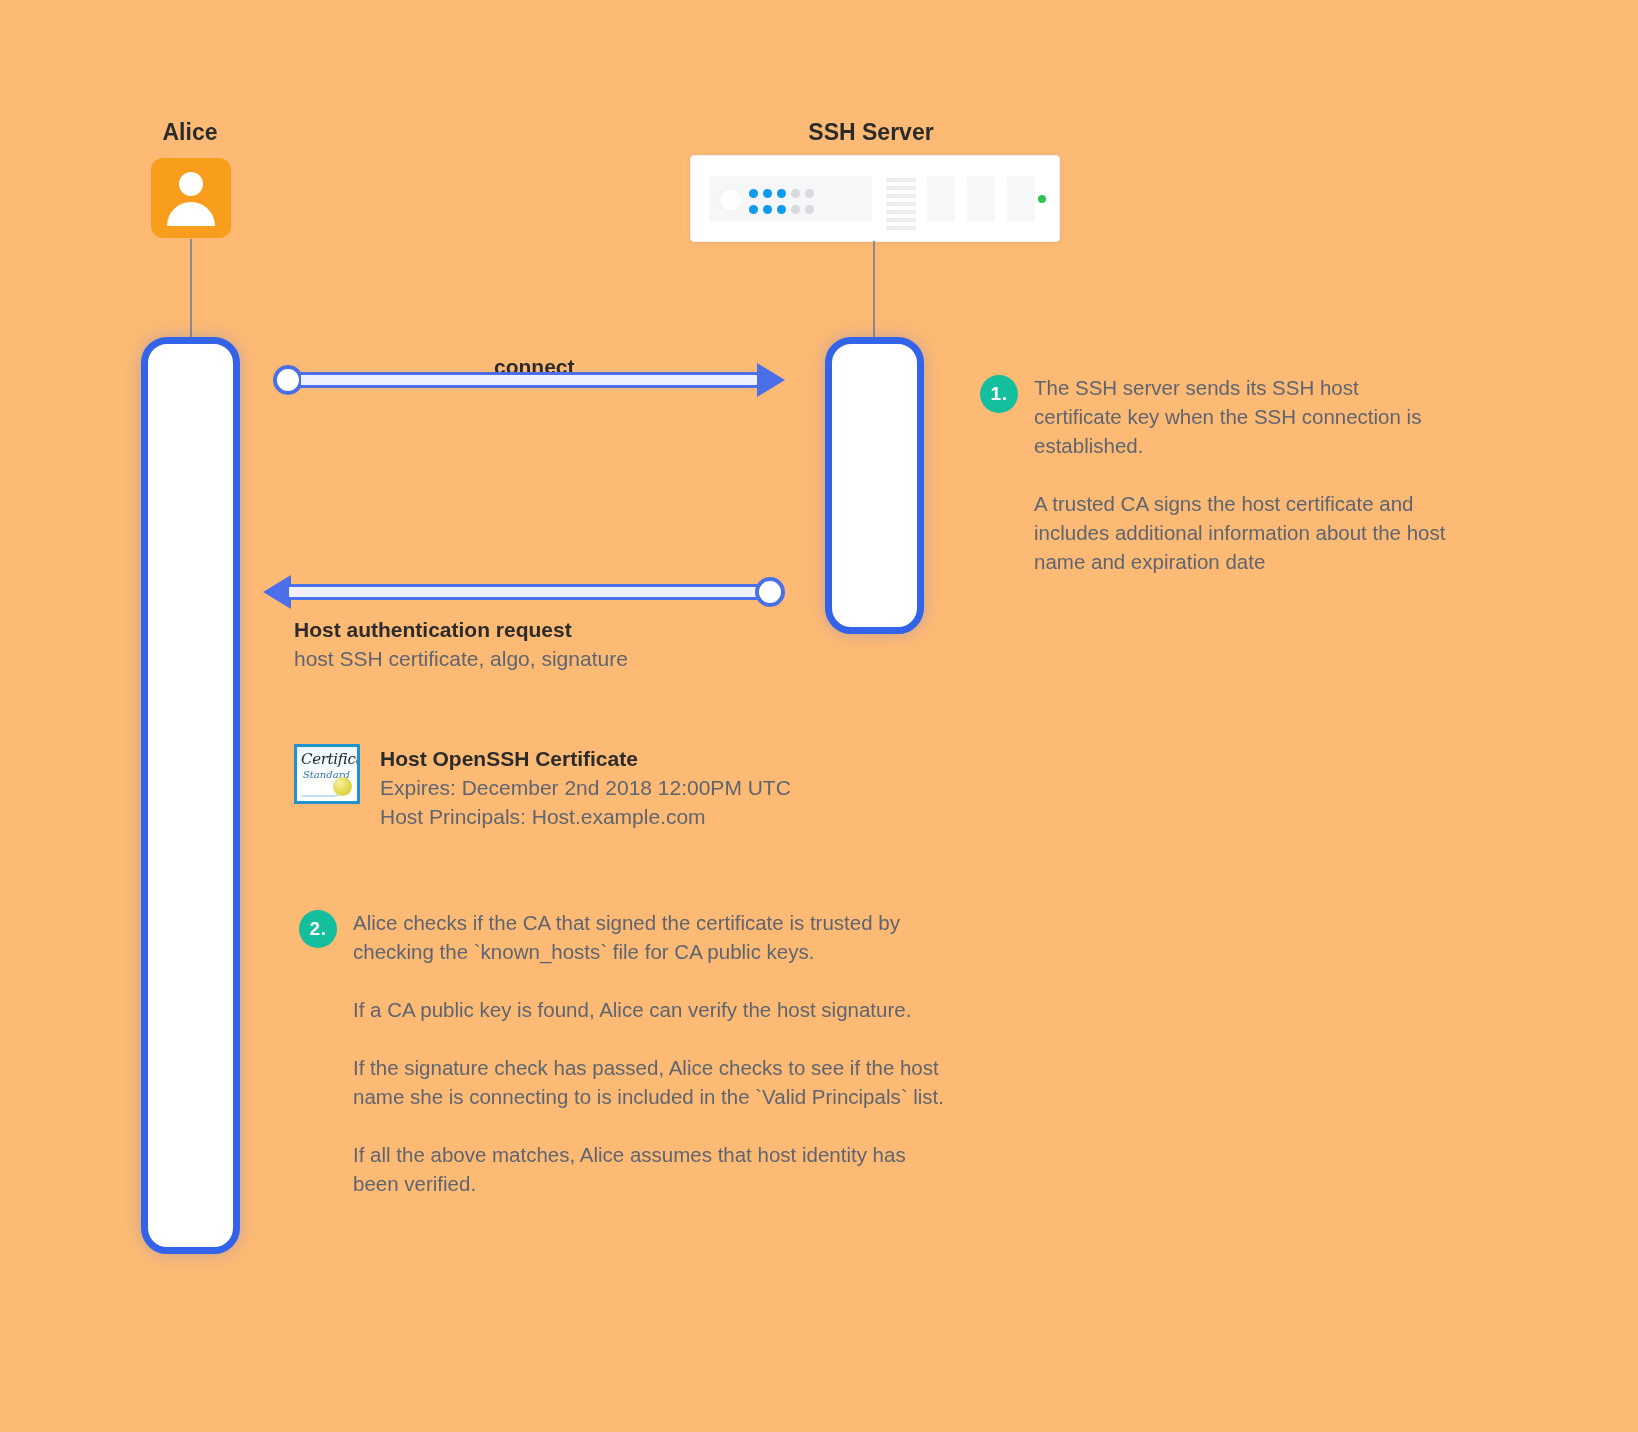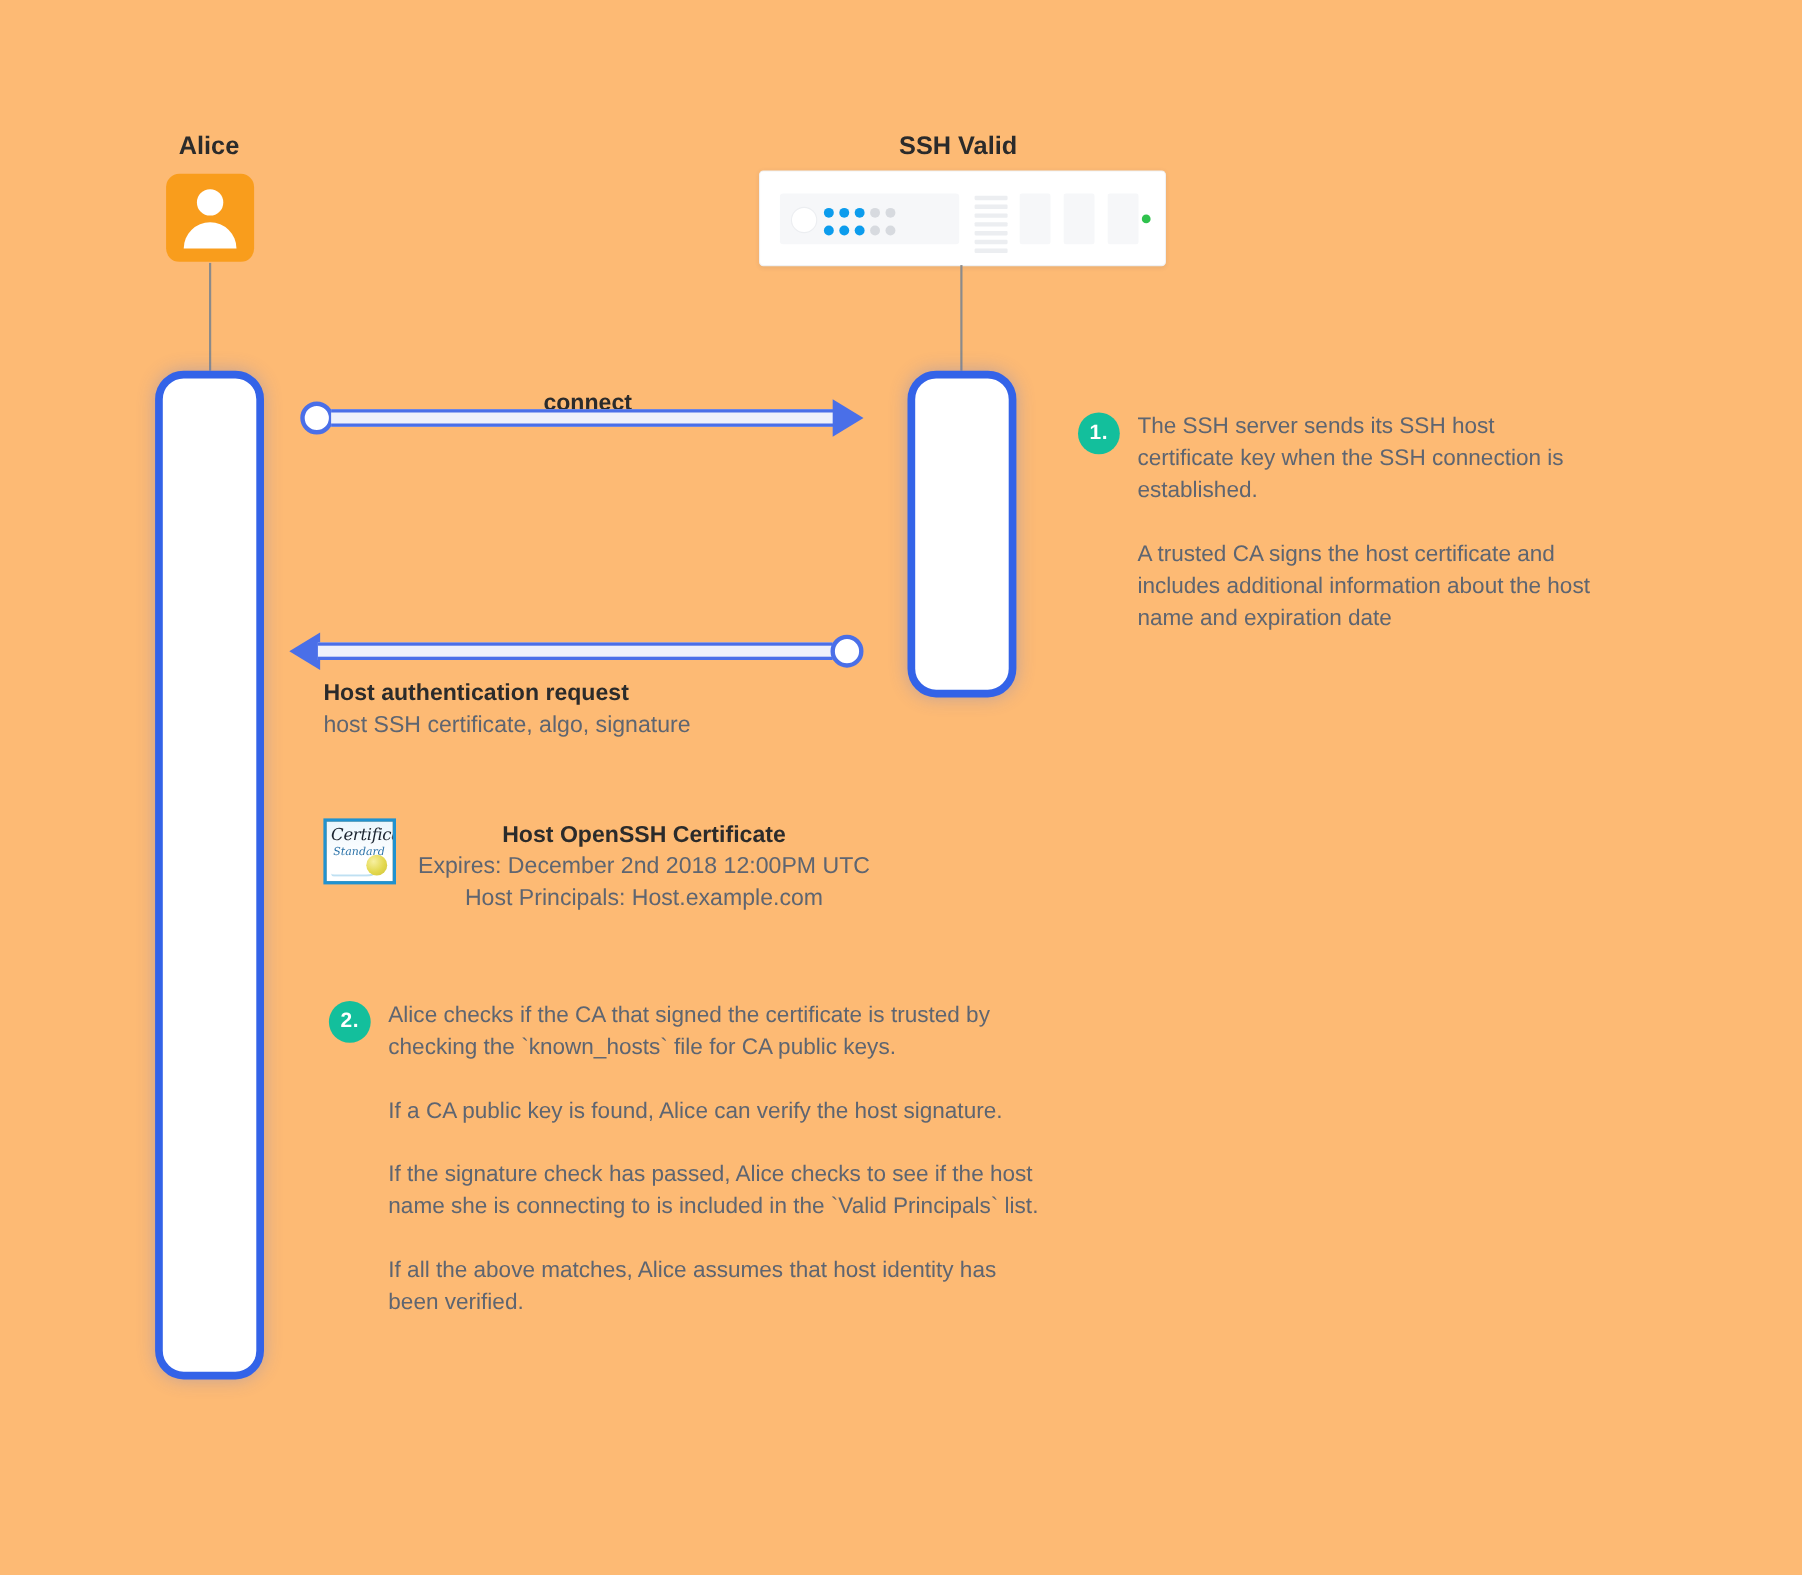--- a/index.html
+++ b/index.html
@@ -282,21 +282,21 @@
   }
   #cert-icon .seal {
     position: absolute;
     right: 5px;
     bottom: 5px;
     width: 19px;
     height: 19px;
     border-radius: 50%;
     background: radial-gradient(circle at 35% 32%, #f7f0a0 0%, #e3d84e 55%, #cfc23a 100%);
   }
-  #cert-text { margin-left: 20px; text-align: center; }
+  #cert-text { margin-left: 20px; }
   #cert-text .title {
     font-size: 21px;
     font-weight: bold;
     color: #2b2b2b;
     line-height: 29px;
   }
   #cert-text .line {
     font-size: 21px;
     color: #5e6571;
     line-height: 29px;
@@ -342,21 +342,21 @@
 
   <div class="actor-label" id="alice-label">Alice</div>
 
   <div id="alice-avatar">
     <div class="head"></div>
     <div class="body"></div>
   </div>
 
   <div class="stem" id="alice-stem"></div>
 
-  <div class="actor-label" id="server-label">SSH Valid</div>
+  <div class="actor-label" id="server-label">SSH Server</div>
 
   <div id="server-device">
     <div class="bay">
       <div class="knob"></div>
       <div class="leds">
         <span class="led"></span>
           <span class="led"></span>
           <span class="led"></span>
         <span class="led off"></span>
           <span class="led off"></span>

